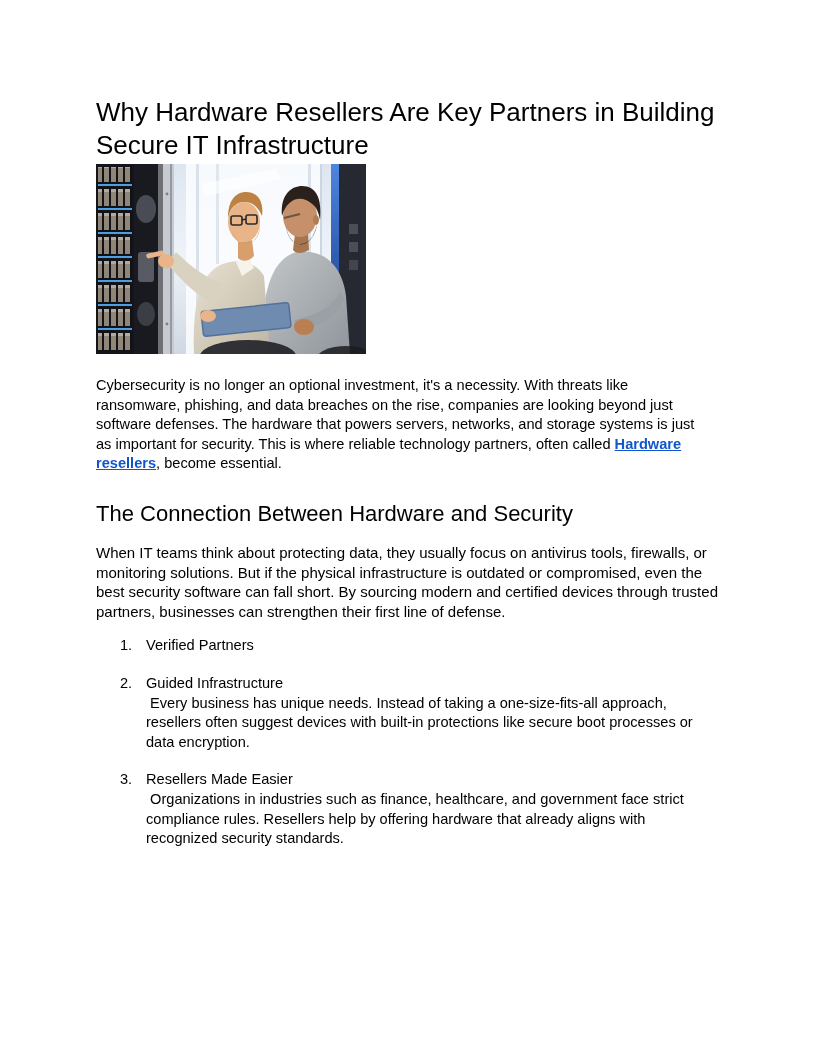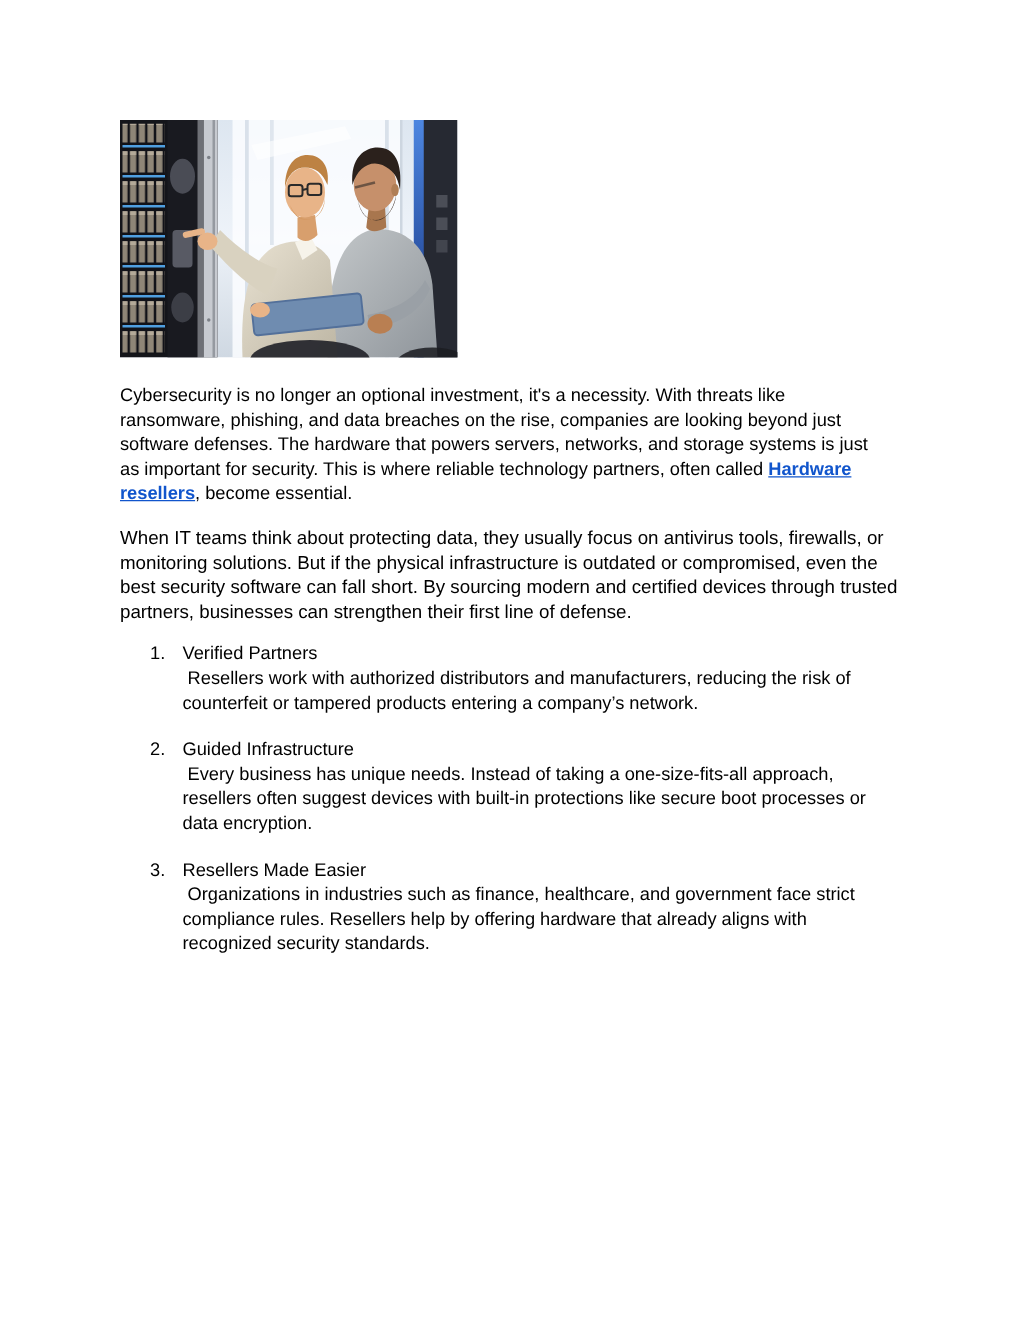--- a/index.html
+++ b/index.html
@@ -80,20 +80,21 @@
   }
   .li-body {
     white-space: pre-wrap;
   }
 </style>
 </head>
 <body>
 
 <div class="doc">
 
+  <h1 class="doc-title">Why Hardware Resellers Are Key Partners in Building Secure IT Infrastructure</h1>
 
   <figure class="hero-figure">
     <svg width="270" height="190" viewBox="0 0 270 190" role="img">
       <defs>
         <linearGradient id="bgGrad" x1="0" y1="0" x2="0" y2="1">
           <stop offset="0" stop-color="#dde6f0"></stop>
           <stop offset="0.5" stop-color="#eef3f9"></stop>
           <stop offset="1" stop-color="#cfd8e2"></stop>
         </linearGradient>
         <linearGradient id="blueStripe" x1="0" y1="0" x2="0" y2="1">
@@ -179,30 +180,30 @@
         <ellipse cx="112" cy="152" rx="8" ry="6" fill="#e8b488"></ellipse>
       </g>
 
       <ellipse cx="152" cy="192" rx="48" ry="16" fill="#23242a" opacity="0.92"></ellipse>
       <ellipse cx="250" cy="196" rx="30" ry="14" fill="#1b1c21" opacity="0.85"></ellipse>
     </svg>
   </figure>
 
   <p class="body-text"><span>Cybersecurity is no longer an optional investment, it's a necessity. With threats like ransomware, phishing, and data breaches on the rise, companies are looking beyond just software defenses. The hardware that powers servers, networks, and storage systems is just as important for security. This is where reliable technology partners, often called </span><a class="doc-link" href="#">Hardware resellers</a><span>, become essential.</span></p>
 
+  <h2 class="doc-heading">The Connection Between Hardware and Security</h2>
 
   <p class="section-text">When IT teams think about protecting data, they usually focus on antivirus tools, firewalls, or monitoring solutions. But if the physical infrastructure is outdated or compromised, even the best security software can fall short. By sourcing modern and certified devices through trusted partners, businesses can strengthen their first line of defense.</p>
 
 
   <div class="num-list">
 
     <div class="li-row">
       <span class="li-num">1.</span>
       <span>Verified Partners</span><br>
-      <span class="li-body"> Resellers work with authorized distributors and manufacturers, reducing the risk of counterfeit or tampered products entering a company’s network.</span>
     </div>
 
     <div class="li-row">
       <span class="li-num">2.</span>
       <span>Guided Infrastructure</span><br>
       <span class="li-body"> Every business has unique needs. Instead of taking a one-size-fits-all approach, resellers often suggest devices with built-in protections like secure boot processes or data encryption.</span>
     </div>
 
     <div class="li-row">
       <span class="li-num">3.</span>

